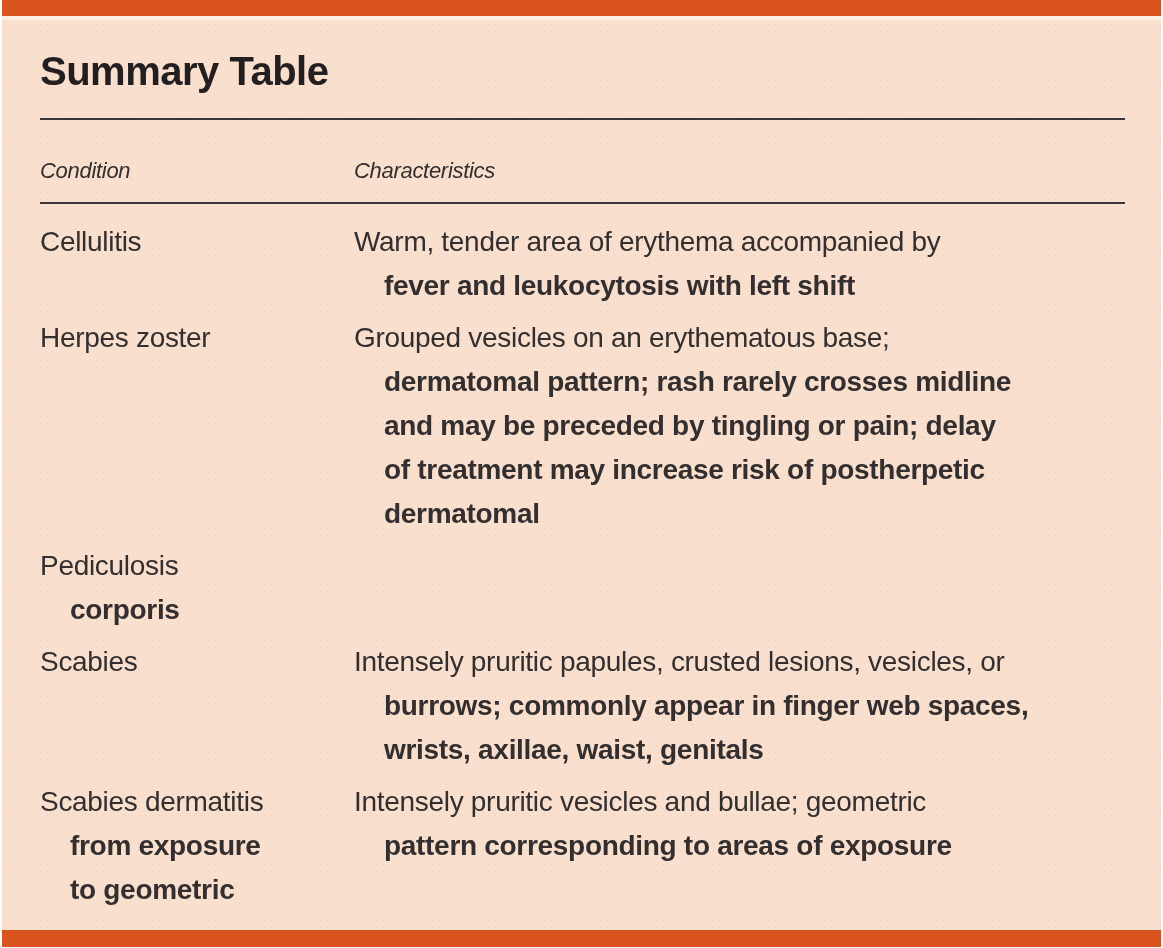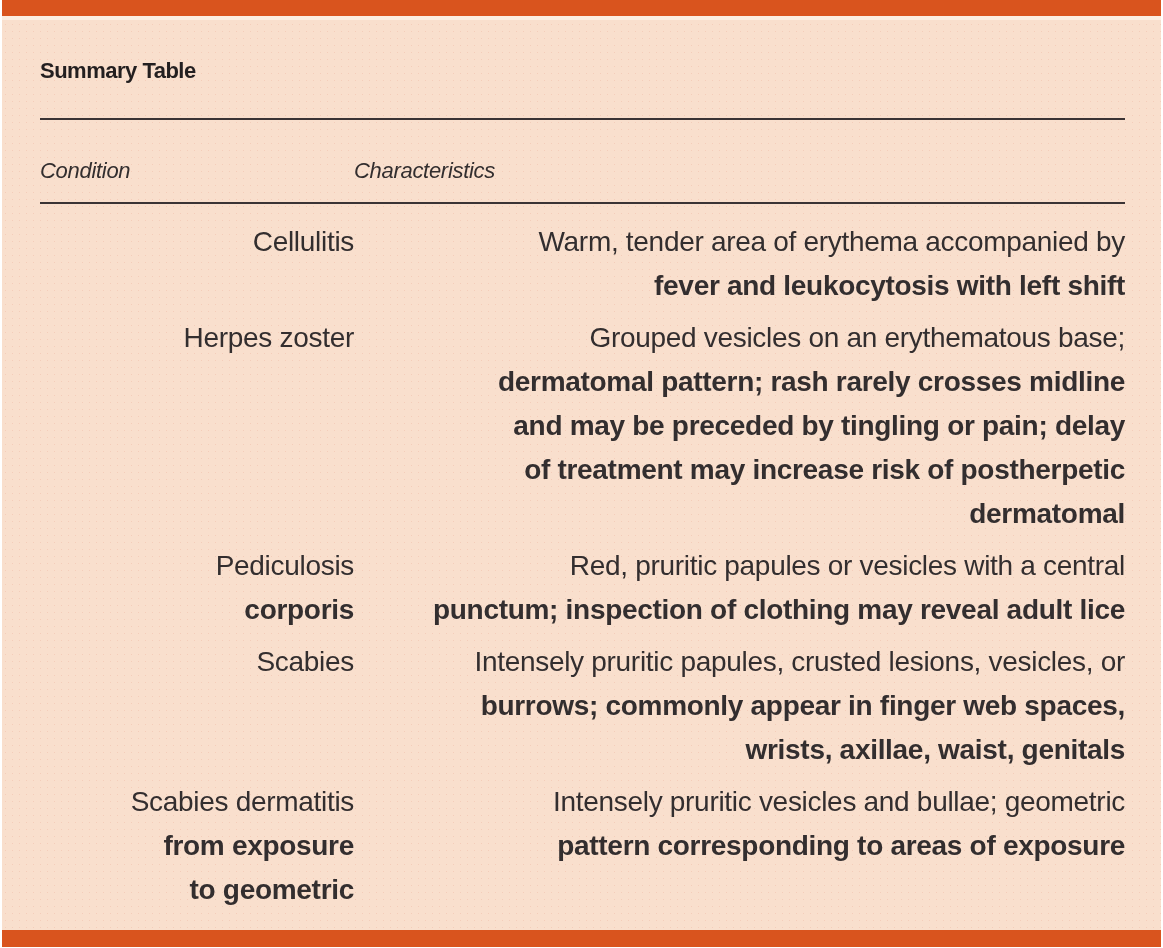--- a/index.html
+++ b/index.html
@@ -37,21 +37,21 @@
     bottom: 0;
     height: 17px;
     width: 100%;
     background: #D9541E;
   }
   .content {
     padding: 0 36px 0 38px;
   }
   .title {
     margin: 34px 0 0 0;
-    font-size: 22px;
+    font-size: 40px;
     line-height: 34px;
     font-weight: bold;
     color: #231F20;
     letter-spacing: -0.5px;
   }
   .rule {
     height: 2px;
     background: #3B3435;
     border: none;
     margin: 0;
@@ -69,21 +69,20 @@
     font-size: 22px;
     color: #332E2F;
   }
   .rows {
     margin-top: 16px;
   }
   .t-row {
     display: grid;
     grid-template-columns: 314px 1fr;
     margin-bottom: 8px;
-    text-align: right;
   }
   .cell { font-size: 28px; line-height: 44px; }
   .cell .line { white-space: nowrap; }
   .cell .line.cont { padding-left: 30px; font-weight: bold; }
 </style>
 </head>
 <body>
 
 <div class="page" style="background-color: rgb(249, 223, 205); color: rgb(51, 46, 47);">
   <div class="top-bar" style="background: rgb(217, 84, 30);"></div>
@@ -121,24 +120,20 @@
             <div class="line cont">and may be preceded by tingling or pain; delay</div>
             <div class="line cont">of treatment may increase risk of postherpetic</div>
             <div class="line cont">dermatomal</div>
           </div>
         </div>
         <div class="t-row">
           <div class="cell">
             <div class="line">Pediculosis</div>
             <div class="line cont">corporis</div>
           </div>
-          <div class="cell">
-            <div class="line">Red, pruritic papules or vesicles with a central</div>
-            <div class="line cont">punctum; inspection of clothing may reveal adult lice</div>
-          </div>
         </div>
         <div class="t-row">
           <div class="cell">
             <div class="line">Scabies</div>
           </div>
           <div class="cell">
             <div class="line">Intensely pruritic papules, crusted lesions, vesicles, or</div>
             <div class="line cont">burrows; commonly appear in finger web spaces,</div>
             <div class="line cont">wrists, axillae, waist, genitals</div>
           </div>

